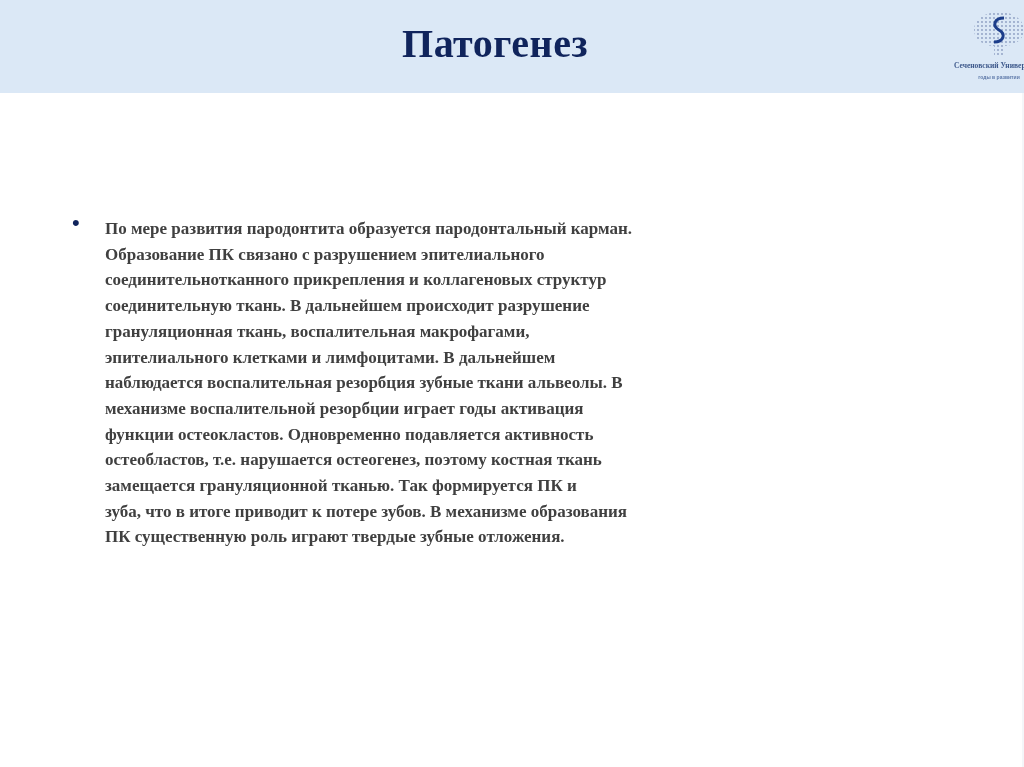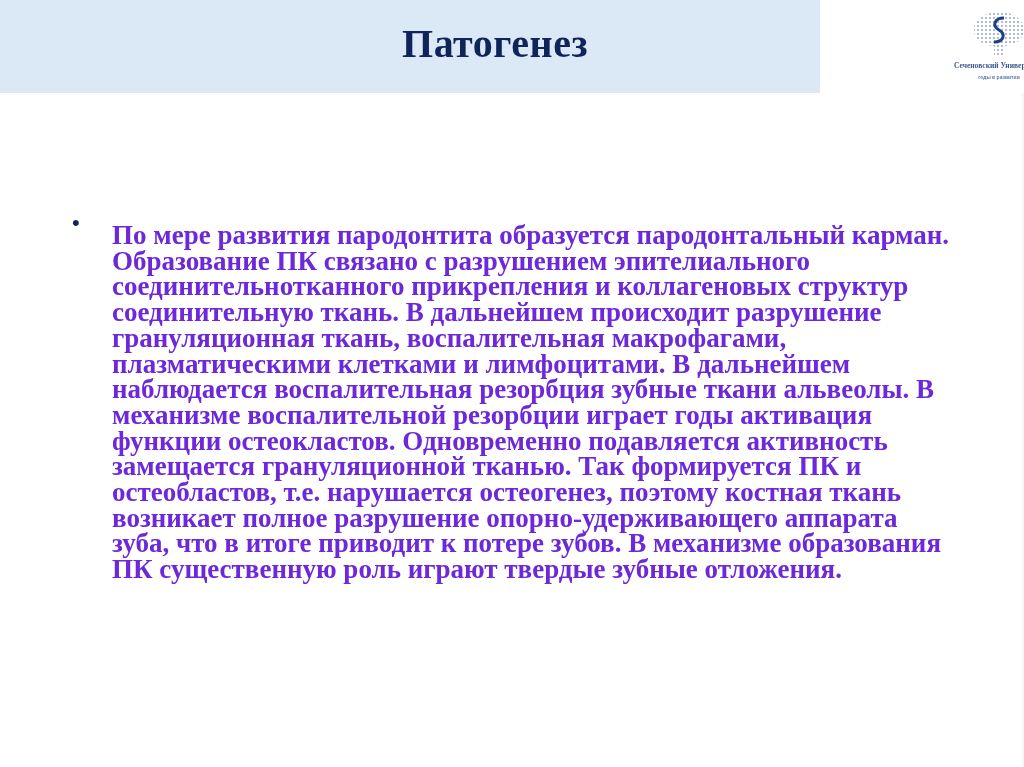--- a/index.html
+++ b/index.html
@@ -1,24 +1,24 @@
 <!DOCTYPE html>
 <html><head>
 <meta charset="utf-8">
 <style>
   html, body { margin:0; padding:0; }
   body { width:1024px; height:767px; background:#ffffff; position:relative; overflow:hidden; font-family:"Liberation Serif", "DejaVu Serif", serif; }
-  .header { position:absolute; left:0; top:0; width:820px; height:93px; background:#dbe8f6; }
+  .header { position:absolute; left:0; top:0; width:1024px; height:93px; background:#dbe8f6; }
   .title { position:absolute; left:0; width:990px; top:20px; text-align:center; font-size:40px; font-weight:bold; color:#10245c; letter-spacing:0.5px; }
   .logo { position:absolute; left:944px; top:8px; width:110px; height:80px;font-weight:bold; }
   .logo-caption { position:absolute; left:0; top:53px; width:110px; text-align:center; font-size:7.5px; color:#3f5a8c; font-family:"Liberation Serif", serif; }
   .logo-sub { position:absolute; left:0; top:66px; width:110px; text-align:center; font-size:5px; color:#5d78a8; font-family:"Liberation Sans", sans-serif; }
   .content { position:absolute; left:72px; top:210px; width:880px; }
   .bullet { position:absolute; left:0; top:0; font-size:22px; color:#10245c; font-family:"Liberation Sans", sans-serif; }
-  .para { margin:13px; padding-left:27px; font-size:27px; line-height:25.7px; font-weight:bold; color:#6d28d9; }
+  .para { margin:6px; padding-left:27px; font-size:17px; line-height:25.7px; font-weight:bold; color:#404040; }
   .para span { display:block; white-space:nowrap; }
   .rborder { position:absolute; right:0; top:93px; width:2px; height:674px; background:#f4f6f9; }
 </style>
 </head>
 <body>
 
 <div class="header">
   <div class="title">Патогенез</div>
   <div class="logo">
     <svg width="110" height="52" viewBox="0 0 110 52">
@@ -36,24 +36,23 @@
 </div>
 
 <div class="content">
   <div class="bullet">•</div>
   <p class="para">
     <span>По мере развития пародонтита образуется пародонтальный карман.</span>
     <span>Образование ПК связано с разрушением эпителиального</span>
     <span>соединительнотканного прикрепления и коллагеновых структур</span>
     <span>соединительную ткань. В дальнейшем происходит разрушение</span>
     <span>грануляционная ткань, воспалительная макрофагами,</span>
-    <span>плазматическими клетками и лимфоцитами. В дальнейшем</span>
+    <span>эпителиального клетками и лимфоцитами. В дальнейшем</span>
     <span>наблюдается воспалительная резорбция зубные ткани альвеолы. В</span>
     <span>механизме воспалительной резорбции играет годы активация</span>
     <span>функции остеокластов. Одновременно подавляется активность</span>
+    <span>остеобластов, т.е. нарушается остеогенез, поэтому костная ткань</span>
     <span>замещается грануляционной тканью. Так формируется ПК и</span>
-    <span>остеобластов, т.е. нарушается остеогенез, поэтому костная ткань</span>
-    <span>возникает полное разрушение опорно-удерживающего аппарата</span>
     <span>зуба, что в итоге приводит к потере зубов. В механизме образования</span>
     <span>ПК существенную роль играют твердые зубные отложения.</span>
   </p>
 </div>
 <div class="rborder"></div>
 
 </body></html>

